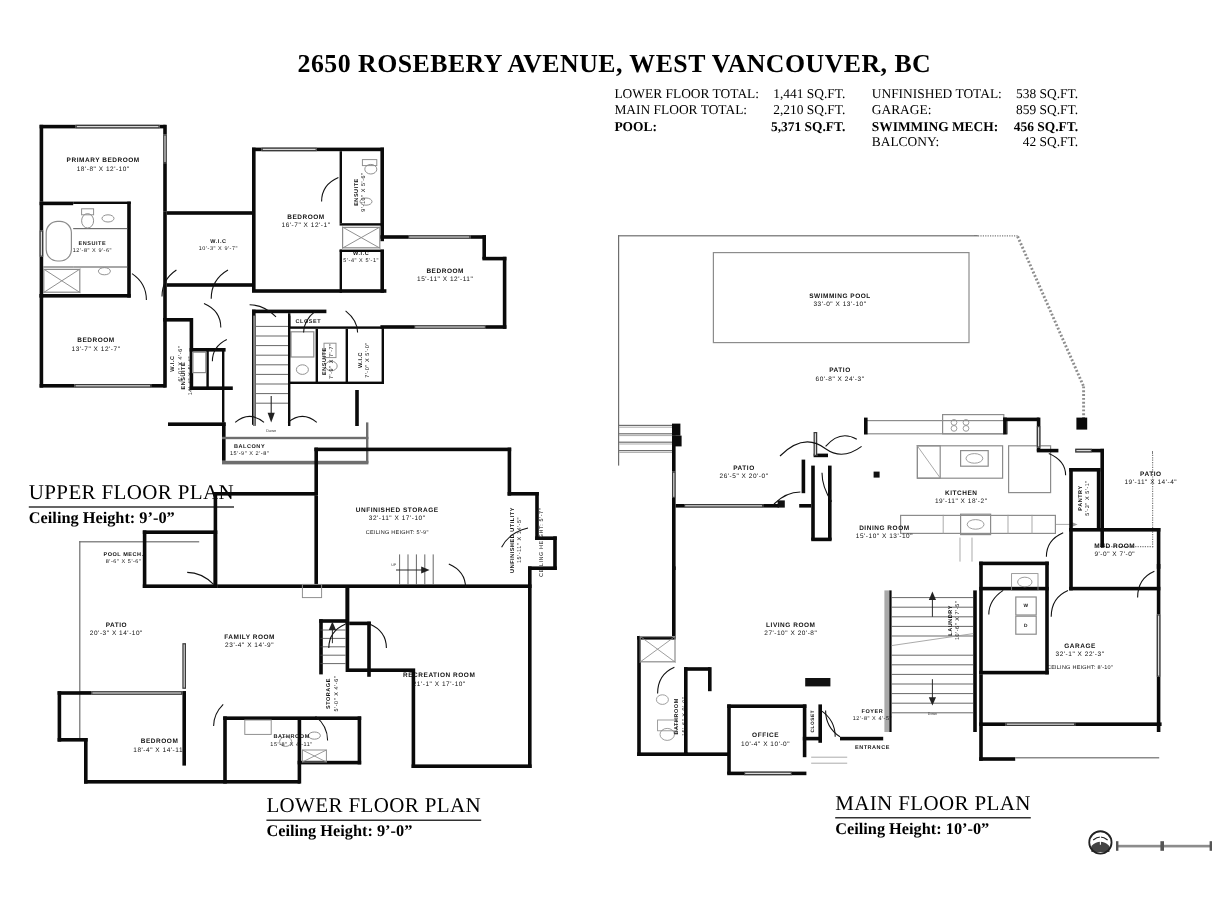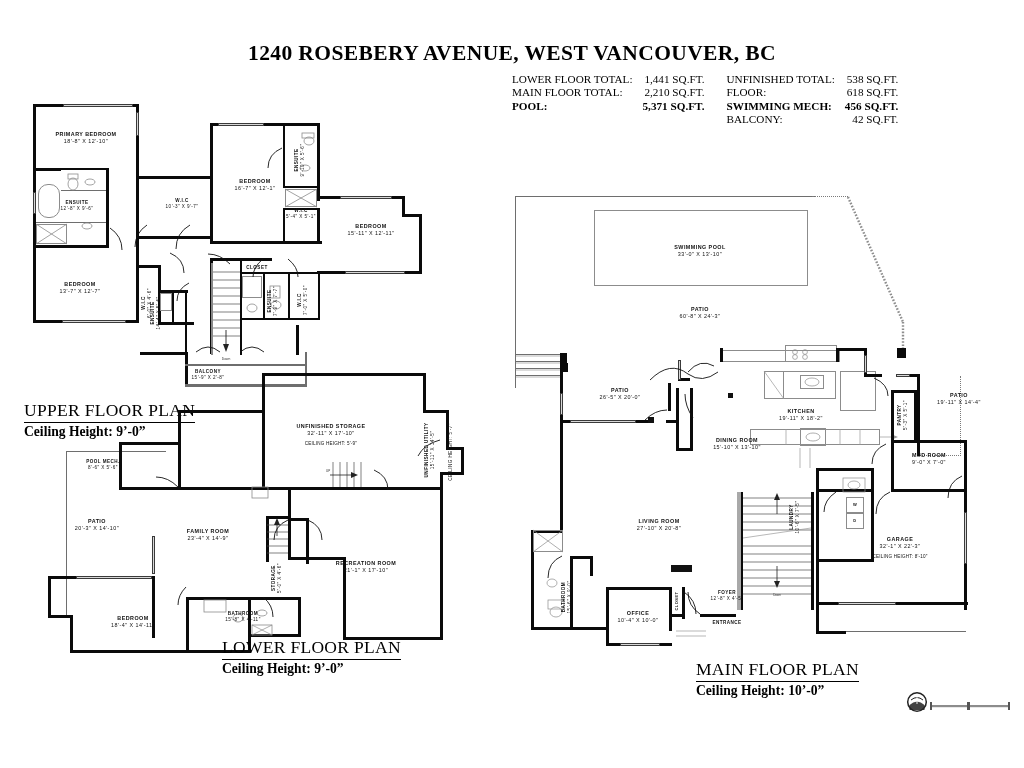--- a/index.html
+++ b/index.html
@@ -91,36 +91,36 @@
 
   
   .logo-wrap { position: absolute; left: 906px; top: 691px; }
   .scalebar  { position: absolute; left: 930px; top: 699px; }
 </style>
 </head>
 <body>
 
 <div id="sheet">
 
-  <div class="sheet-title">1240 ROSEBERY AVENUE, WEST VANCOUVER, BC</div>
+  <div class="sheet-title">2650 ROSEBERY AVENUE, WEST VANCOUVER, BC</div>
 
   <div class="areas">
     <table>
       <tbody id="areas-body">
           <tr>
             <td class="lbl">LOWER FLOOR TOTAL:</td>
             <td class="val">1,441 SQ.FT.</td>
             <td class="lbl2">UNFINISHED TOTAL:</td>
             <td class="val2">538 SQ.FT.</td>
           </tr>
           <tr>
             <td class="lbl">MAIN FLOOR TOTAL:</td>
             <td class="val">2,210 SQ.FT.</td>
-            <td class="lbl2">FLOOR:</td>
-            <td class="val2">618 SQ.FT.</td>
+            <td class="lbl2">GARAGE:</td>
+            <td class="val2">859 SQ.FT.</td>
           </tr>
           <tr class="total">
             <td class="lbl">POOL:</td>
             <td class="val">5,371 SQ.FT.</td>
             <td class="lbl2">SWIMMING MECH:</td>
             <td class="val2">456 SQ.FT.</td>
           </tr>
           <tr>
             <td class="lbl"></td>
             <td class="val"></td>
@@ -430,21 +430,21 @@
       </div>
     <div class="rm sm rot90" style="left:451px; top:452px;">
       <span class="dim">CEILING HEIGHT: 5'-7"</span>
       </div>
     <div class="rm" style="left:366px; top:567px;">
       <span class="nm">RECREATION ROOM</span>
         <span class="dim">21'-1" X 17'-10"</span>
       </div>
   </div>
 
-  <div class="plan-title" style="left:222px; top:637px;">
+  <div class="plan-title" style="left:222px; top:661px;">
     <span class="pt-name">LOWER FLOOR PLAN</span>
     <span class="pt-ch">Ceiling Height: 9’-0”</span>
   </div>
 
   <div>
 
     <div class="thin" style="left:515px; top:196px; width:1px;  height:192px;"></div>
     <div class="thin" style="left:515px; top:196px; width:300px; height:1px;"></div>
     <div class="thin" style="left:515px; top:354px; width:46px;  height:1px;"></div>
     <div class="thin" style="left:515px; top:368px; width:46px;  height:1px;"></div>

